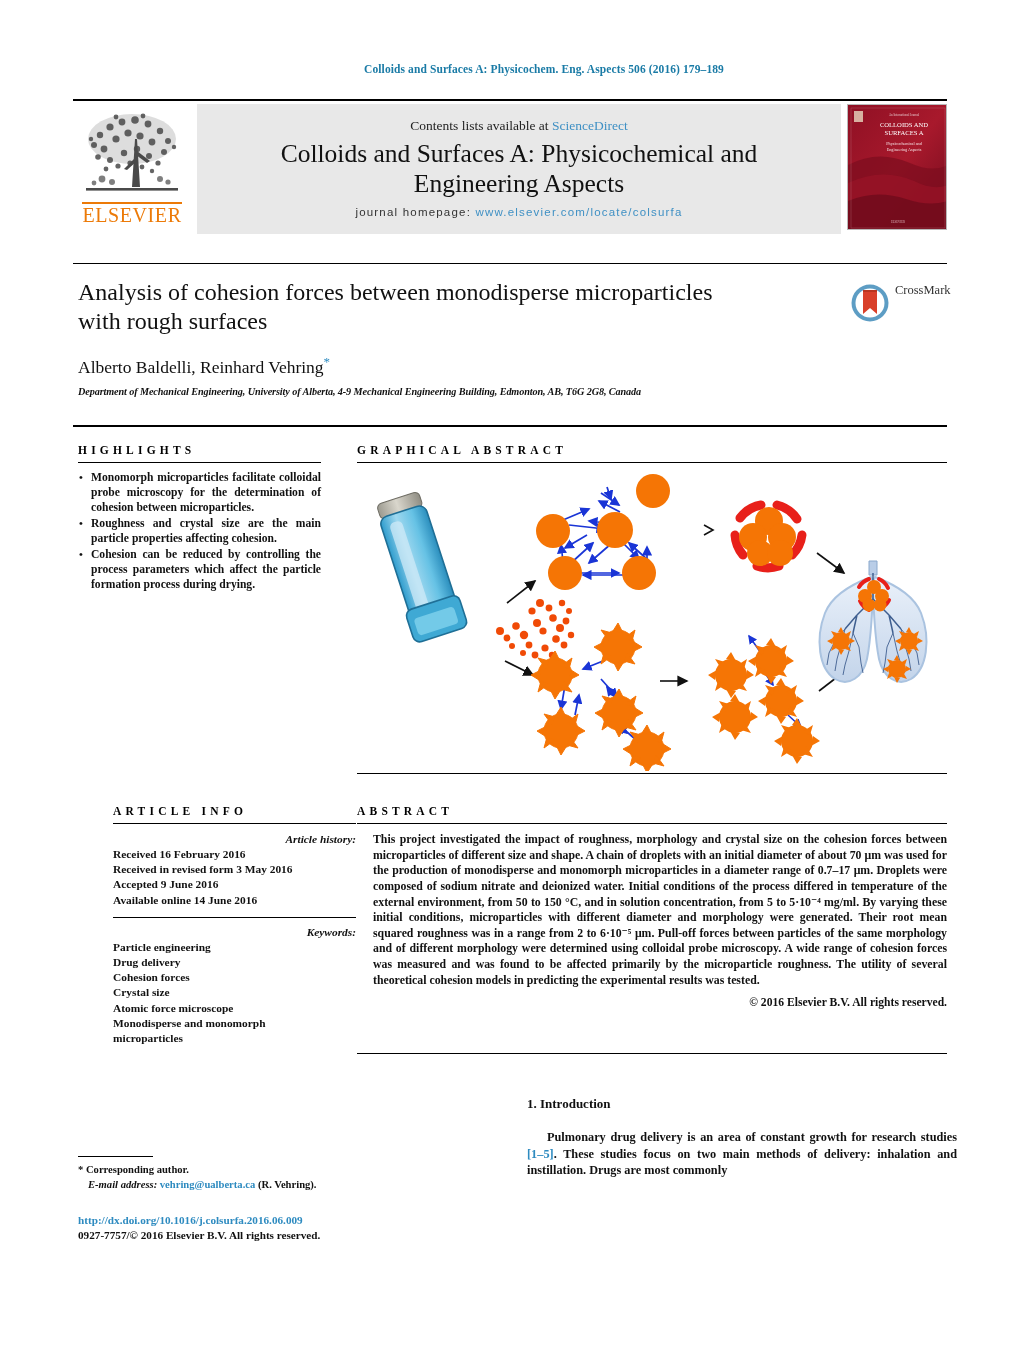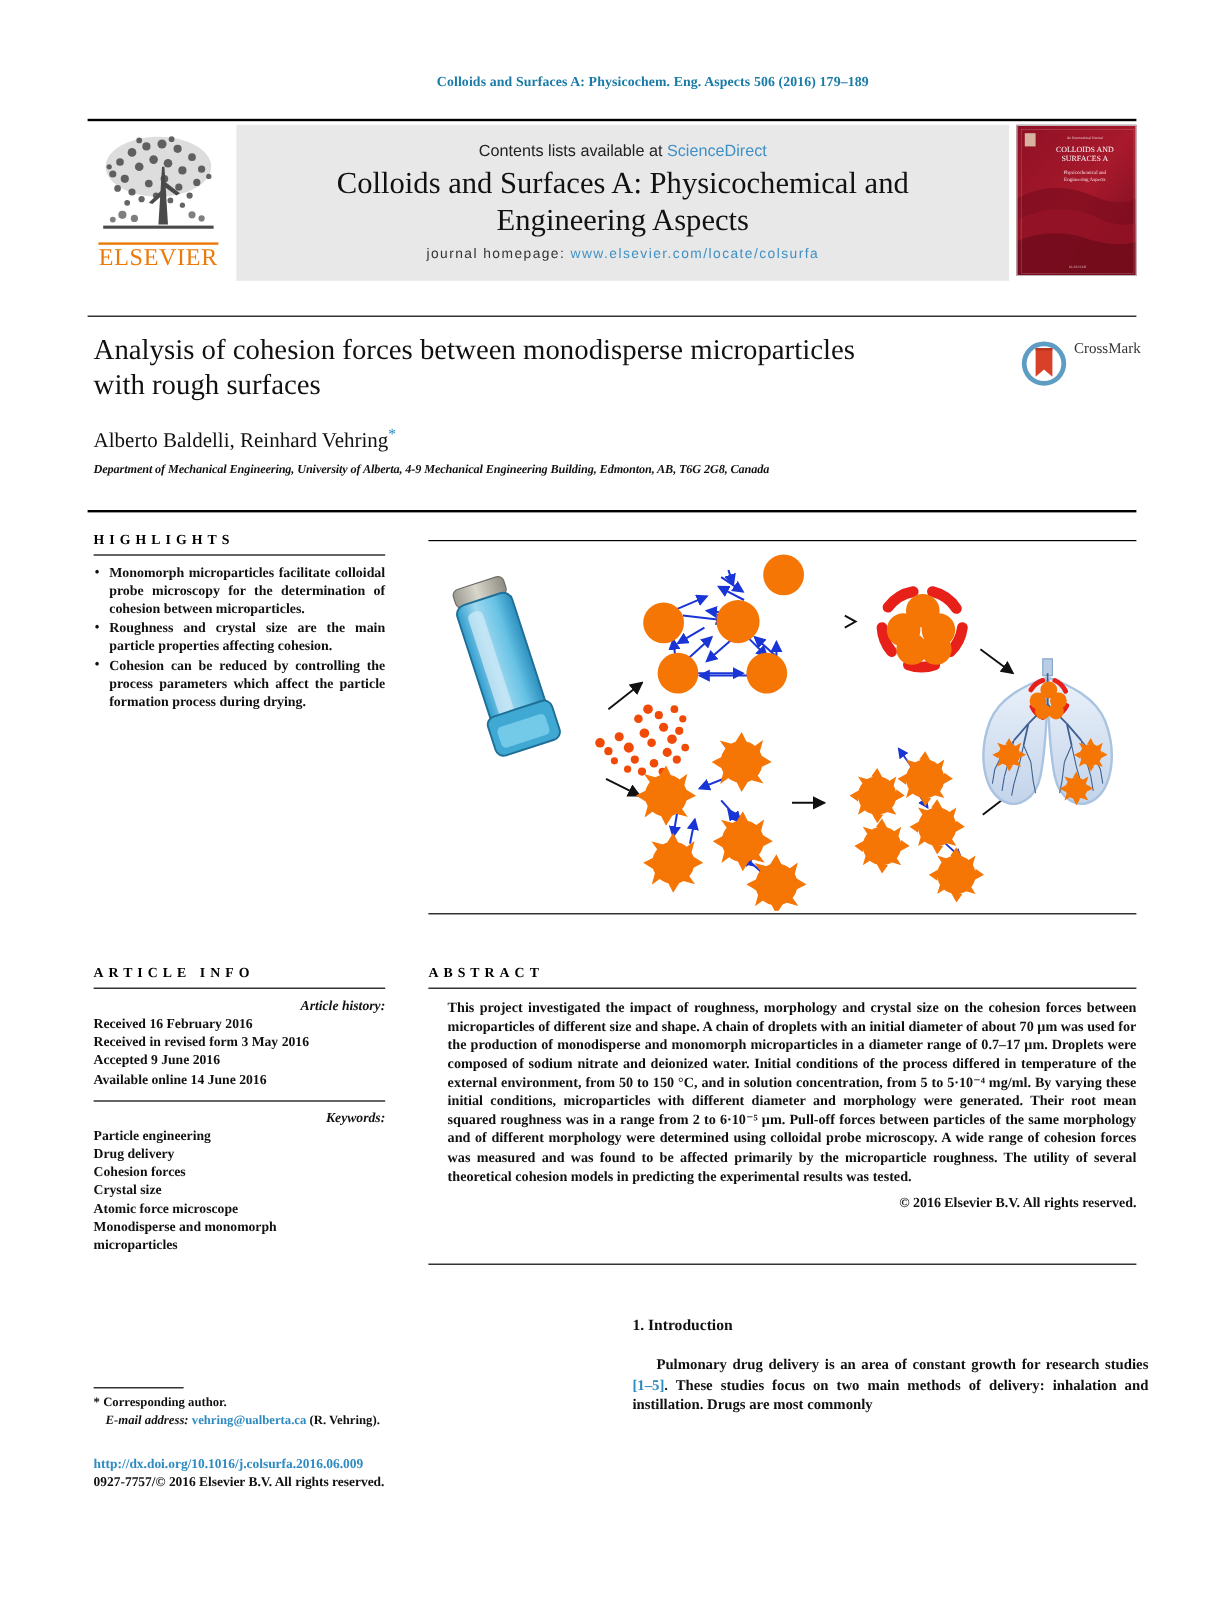--- a/index.html
+++ b/index.html
@@ -77,21 +77,21 @@
     margin-left: 6px;
     margin-right: 6px;
     display: flex;
     flex-direction: column;
     align-items: center;
     justify-content: center;
     padding: 5px 10px 7px;
     box-sizing: border-box;
   }
   .contents-line {
-    font-family: Liberation Sans, sans-serif;
+    font-family: Liberation Serif, serif;
     font-size: 13.5px;
     color: #222;
     margin-bottom: 5px;
   }
   .contents-line .sd {
     color: #3f90c4;
   }
   .journal-name {
     font-family: "Liberation Serif", serif;
     font-size: 25.5px;
@@ -230,21 +230,21 @@
   .ga-frame {
     border-top: 1px solid #000;
     border-bottom: 1px solid #000;
     height: 310px;
     position: relative;
     margin-top: 6px;
     background: #fff;
     overflow: hidden;
   }
 
-  .article-info { top: 805px; }
+  .article-info { top: 805px; margin-left: 35px; }
   .ai-block {
     font-size: 11.4px;
     line-height: 1.33;
     font-weight: bold;
     color: #111;
   }
   .ai-label {
     font-style: italic;
     font-weight: bold;
     text-align: right;
@@ -473,20 +473,21 @@
     <div class="sec-head">HIGHLIGHTS</div>
     <div class="sec-rule"></div>
     <ul class="hl-list">
       <li>Monomorph microparticles facilitate colloidal probe microscopy for the determination of cohesion between microparticles.</li>
       <li>Roughness and crystal size are the main particle properties affecting cohesion.</li>
       <li>Cohesion can be reduced by controlling the process parameters which affect the particle formation process during drying.</li>
     </ul>
   </div>
 
   <div class="right-col graphical">
+    <div class="sec-head">GRAPHICAL ABSTRACT</div>
     <div class="ga-frame">
       <svg viewBox="0 0 590 308" width="590" height="308">
         <defs>
           <linearGradient id="inhGrad" x1="0" y1="0" x2="1" y2="0">
             <stop offset="0%" stop-color="#2e9ccd"></stop>
             <stop offset="35%" stop-color="#9fd8ef"></stop>
             <stop offset="70%" stop-color="#66c2e5"></stop>
             <stop offset="100%" stop-color="#2b8ebd"></stop>
           </linearGradient>
           <linearGradient id="capGrad" x1="0" y1="0" x2="1" y2="0">

